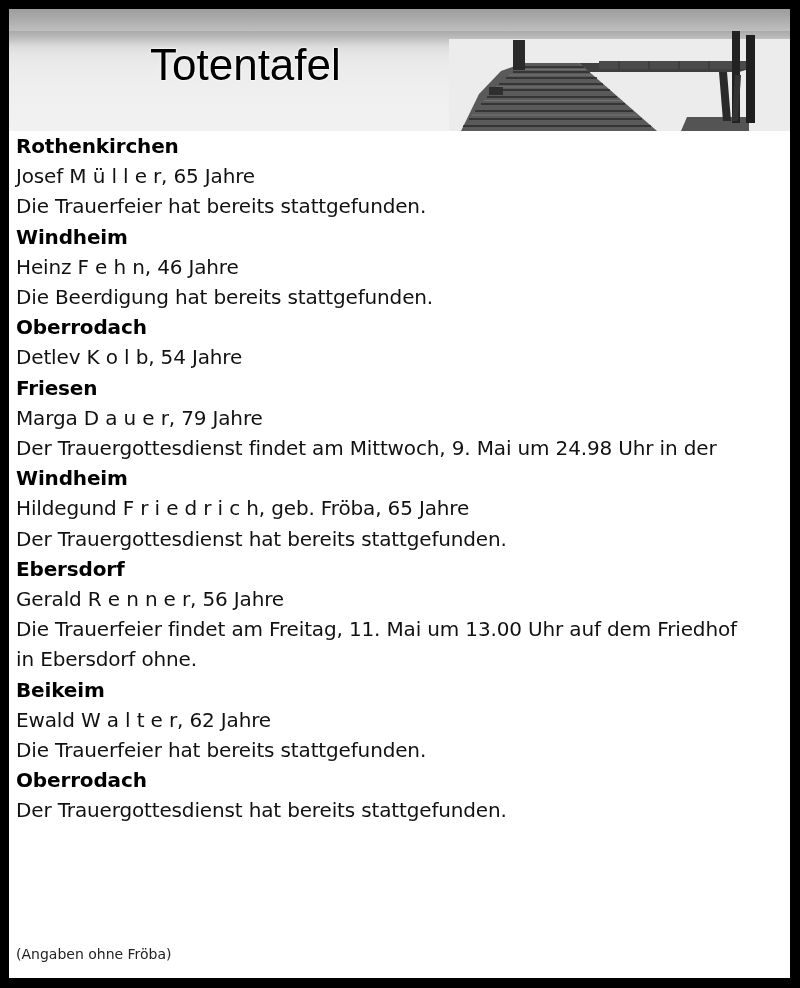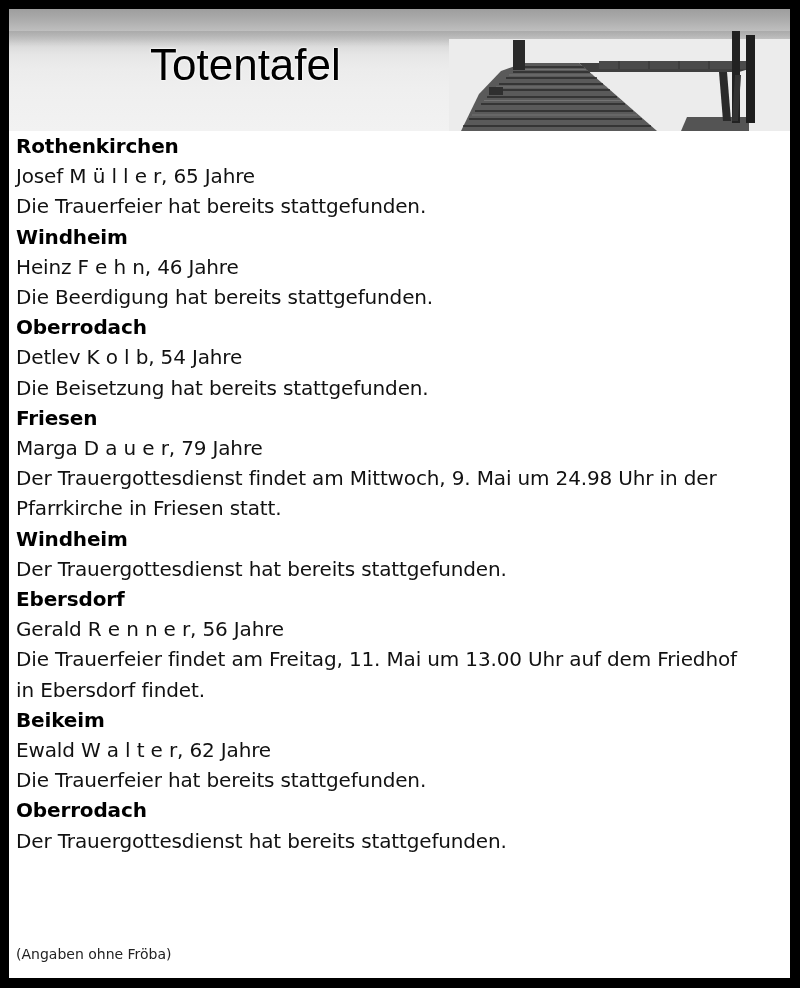--- a/index.html
+++ b/index.html
@@ -147,40 +147,39 @@
 
     <div class="entry">
       <div class="line place">Windheim</div>
       <div class="line">Heinz F e h n, 46 Jahre</div>
       <div class="line">Die Beerdigung hat bereits stattgefunden.</div>
     </div>
 
     <div class="entry">
       <div class="line place">Oberrodach</div>
       <div class="line">Detlev K o l b, 54 Jahre</div>
-      <div class="line">Die Beisetzung hat bereits stattgefunden.</div>
     </div>
 
     <div class="entry">
       <div class="line place">Friesen</div>
       <div class="line">Marga D a u e r, 79 Jahre</div>
       <div class="line">Der Trauergottesdienst findet am Mittwoch, 9. Mai um 24.98 Uhr in der</div>
-      <div class="line">Pfarrkirche in Friesen statt.</div>
     </div>
 
     <div class="entry">
       <div class="line place">Windheim</div>
+      <div class="line">Hildegund F r i e d r i c h, geb. Fröba, 65 Jahre</div>
       <div class="line">Der Trauergottesdienst hat bereits stattgefunden.</div>
     </div>
 
     <div class="entry">
       <div class="line place">Ebersdorf</div>
       <div class="line">Gerald R e n n e r, 56 Jahre</div>
       <div class="line">Die Trauerfeier findet am Freitag, 11. Mai um 13.00 Uhr auf dem Friedhof</div>
-      <div class="line">in Ebersdorf findet.</div>
+      <div class="line">in Ebersdorf ohne.</div>
     </div>
 
     <div class="entry">
       <div class="line place">Beikeim</div>
       <div class="line">Ewald W a l t e r, 62 Jahre</div>
       <div class="line">Die Trauerfeier hat bereits stattgefunden.</div>
     </div>
 
     <div class="entry">
       <div class="line place">Oberrodach</div>

